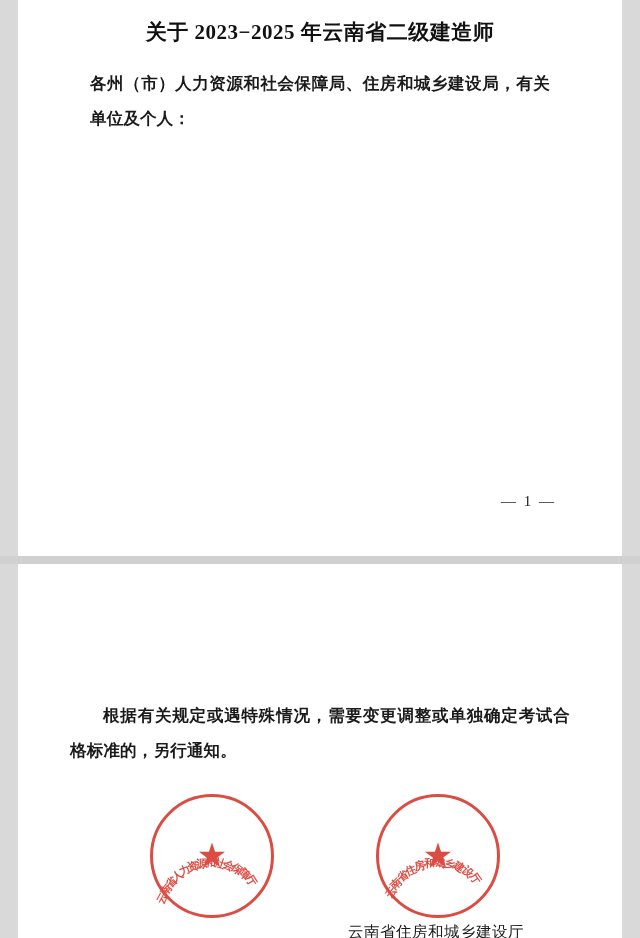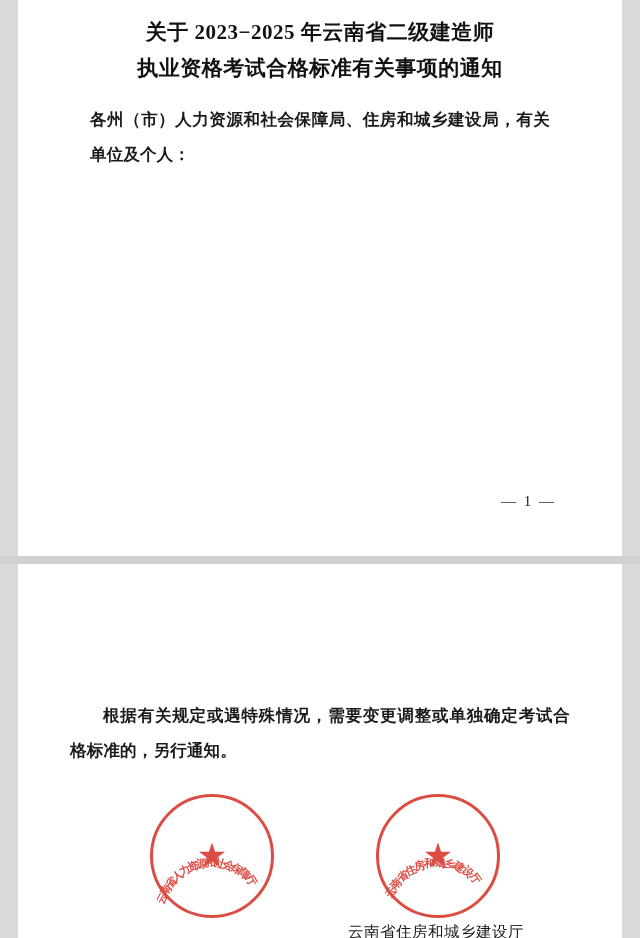--- a/index.html
+++ b/index.html
@@ -140,21 +140,20 @@
 </style>
 </head>
 <body>
 
 <div class="doc-viewer">
 
   <div class="page page-1">
 
     <div class="doc-title">
       <span class="line">关于 2023−2025 年云南省二级建造师</span>
-      <span class="line">执业资格考试合格标准有关事项的通知</span>
     </div>
 
     <p class="body-text para">各州（市）人力资源和社会保障局、住房和城乡建设局，有关单位及个人：</p>
 
 
     <div class="page-number">— 1 —</div>
   </div>
 
   <div class="page-gap"></div>
 

